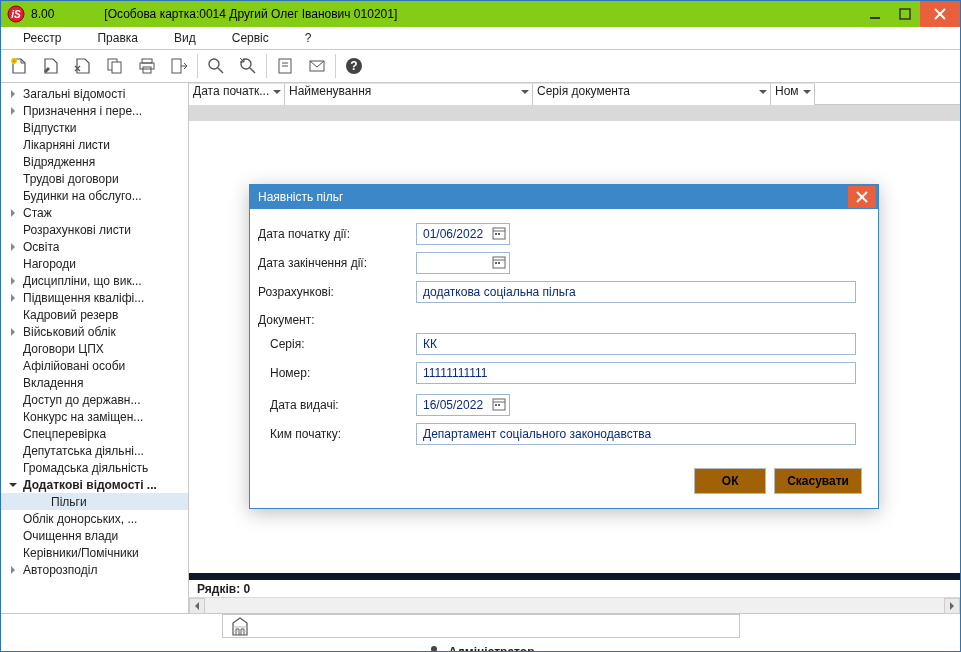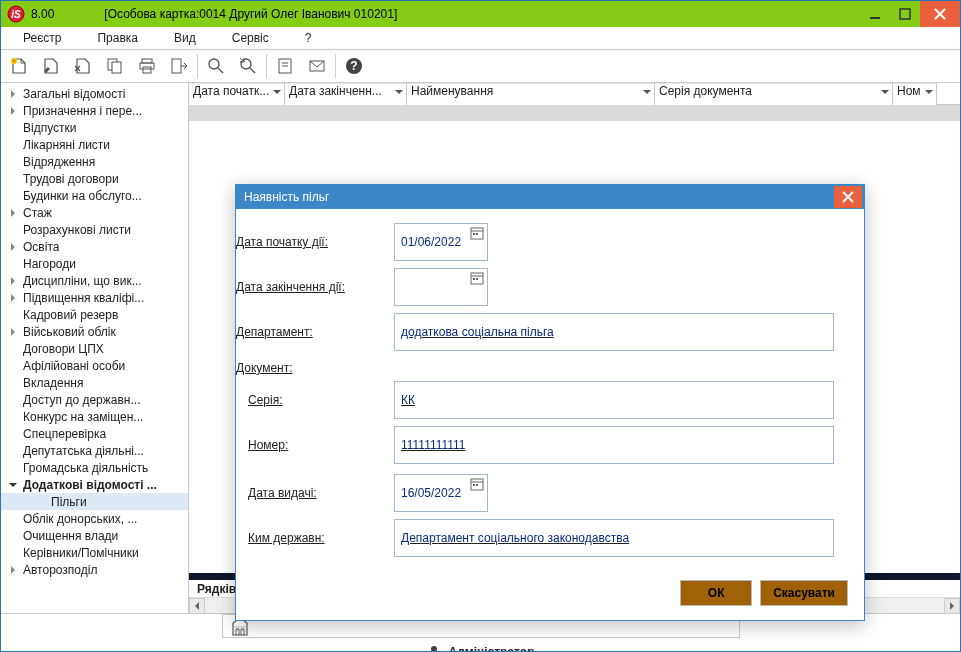--- a/index.html
+++ b/index.html
@@ -53,28 +53,28 @@
   .hscroll .left-btn { left: 0; }
   .hscroll .right-btn { right: 0; }
 
   
   .statusbar { height: 36px; border-top: 1px solid #c8c8c8; display: flex; align-items: center; padding: 0 4px; gap: 6px; flex-direction: column; }
   .statusbar .user { margin-left: auto; margin-right: auto; display: flex; align-items: center; gap: 6px; font-weight: bold; }
   .statusbar .cell { border: 1px solid #c8c8c8; height: 20px; display: flex; align-items: center; justify-content: center; padding: 0 6px; margin-top: 24px; }
   .statusbar .left-cell { width: 518px; height: 28px; border: 1px solid #c8c8c8; display: flex; align-items: center; padding: 0 6px; }
 
   
-  .dialog { position: absolute; left: 235px; top: 184px; width: 630px; background: #fff; border: 1px solid #3b87c8; box-shadow: 0 4px 18px rgba(0,0,0,0.25); z-index: 100; }
+  .dialog { position: absolute; left: 249px; top: 184px; width: 630px; background: #fff; border: 1px solid #3b87c8; box-shadow: 0 4px 18px rgba(0,0,0,0.25); z-index: 100; }
   .dlg-title { height: 24px; background: #3b87c8; color: #fff; display: flex; align-items: center; padding: 0 8px; position: relative; }
   .dlg-close { position: absolute; right: 2px; top: 1px; width: 28px; height: 22px; background: #e8603c; color: #fff; display: flex; align-items: center; justify-content: center; cursor: pointer; }
-  .dlg-body { padding: 14px 16px 14px 0; text-decoration: underline; }
+  .dlg-body { padding: 14px 16px 14px 8px; }
   .frow { display: flex; align-items: center; margin-bottom: 7px; }
   .frow .flabel { width: 158px; }
   .frow .flabel.indent { padding-left: 12px; }
-  .finput { border: 1px solid #9fb8d0; height: 38px; padding: 0 6px; color: #0a2a7a; background: #fff; font-family: inherit; font-size: 12px; }
+  .finput { border: 1px solid #9fb8d0; height: 22px; padding: 0 6px; color: #0a2a7a; background: #fff; font-family: inherit; font-size: 12px; }
   .date-wrap { position: relative; display: inline-block; }
   .date-wrap .cal-icon { position: absolute; right: 4px; top: 3px; color: #555; cursor: pointer; }
   .section-label { margin: 10px 0 6px 0; }
   .dlg-buttons { display: flex; justify-content: flex-end; gap: 8px; padding: 2px 16px 14px 16px; }
   .dlg-btn { min-width: 72px; height: 26px; border: 1px solid #b8b8b8; background: #a16207; cursor: pointer; font-family: inherit; font-size: 12px; padding: 0 12px; font-weight: bold; }
 
   svg { display: block; }
 </style>
 </head>
 <body>
@@ -345,28 +345,20 @@
             </svg>
           </span>
           <span class="label">Авторозподіл</span>
         </div>
       </div>
   </div>
   <div class="content">
     <div class="grid-head" id="grid-head">
         <div class="grid-col" style="width: 96px;">
           <span>Дата початк...</span>
-          <span class="dd">
-            <svg width="8" height="8" viewBox="0 0 8 8">
-              <path d="M0 2l4 4 4-4z" fill="#555"></path>
-            </svg>
-          </span>
-        </div>
-        <div class="grid-col" style="width: 122px;">
-          <span>Дата закінченн...</span>
           <span class="dd">
             <svg width="8" height="8" viewBox="0 0 8 8">
               <path d="M0 2l4 4 4-4z" fill="#555"></path>
             </svg>
           </span>
         </div>
         <div class="grid-col" style="width: 248px;">
           <span>Найменування</span>
           <span class="dd">
             <svg width="8" height="8" viewBox="0 0 8 8">
@@ -473,21 +465,21 @@
             <svg width="14" height="14" viewBox="0 0 14 14">
               <rect x="1" y="2" width="12" height="11" fill="none" stroke="#666"></rect>
               <path d="M1 5h12" stroke="#666"></path>
               <rect x="3" y="7" width="2" height="2" fill="#666"></rect>
               <rect x="6" y="7" width="2" height="2" fill="#666"></rect>
             </svg>
           </span>
       </div>
     </div>
     <div class="frow">
-      <div class="flabel">Департамент:</div>
+      <div class="flabel">Розрахункові:</div>
       <input class="finput" style="width: 440px;" value="додаткова соціальна пільга">
     </div>
     <div class="section-label">Документ:</div>
     <div class="frow">
       <div class="flabel indent">Серія:</div>
       <input class="finput" style="width: 440px;" value="КК">
     </div>
     <div class="frow">
       <div class="flabel indent">Номер:</div>
       <input class="finput" style="width: 440px;" value="11111111111">
@@ -500,21 +492,21 @@
             <svg width="14" height="14" viewBox="0 0 14 14">
               <rect x="1" y="2" width="12" height="11" fill="none" stroke="#666"></rect>
               <path d="M1 5h12" stroke="#666"></path>
               <rect x="3" y="7" width="2" height="2" fill="#666"></rect>
               <rect x="6" y="7" width="2" height="2" fill="#666"></rect>
             </svg>
           </span>
       </div>
     </div>
     <div class="frow">
-      <div class="flabel indent">Ким державн:</div>
+      <div class="flabel indent">Ким початку:</div>
       <input class="finput" style="width: 440px;" value="Департамент соціального законодавства">
     </div>
   </div>
   <div class="dlg-buttons">
     <button class="dlg-btn">ОК</button>
     <button class="dlg-btn">Скасувати</button>
   </div>
 </div>
 
 </body></html>

